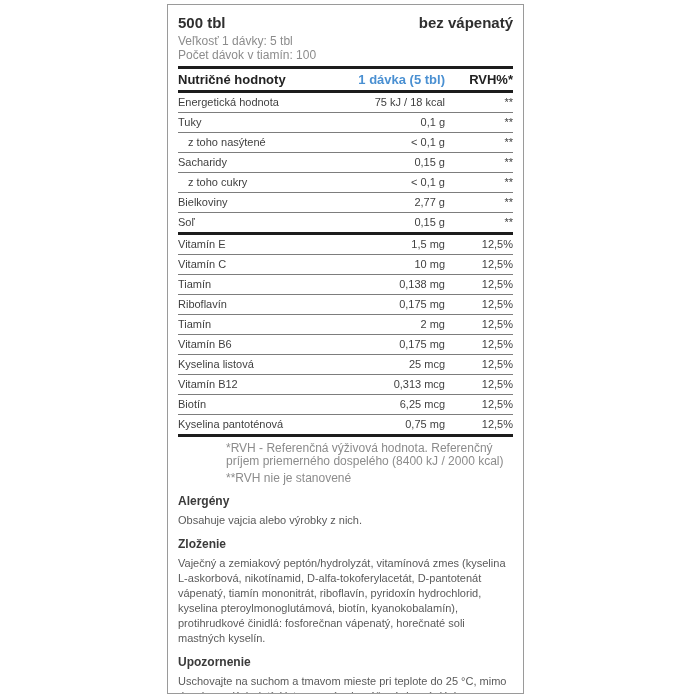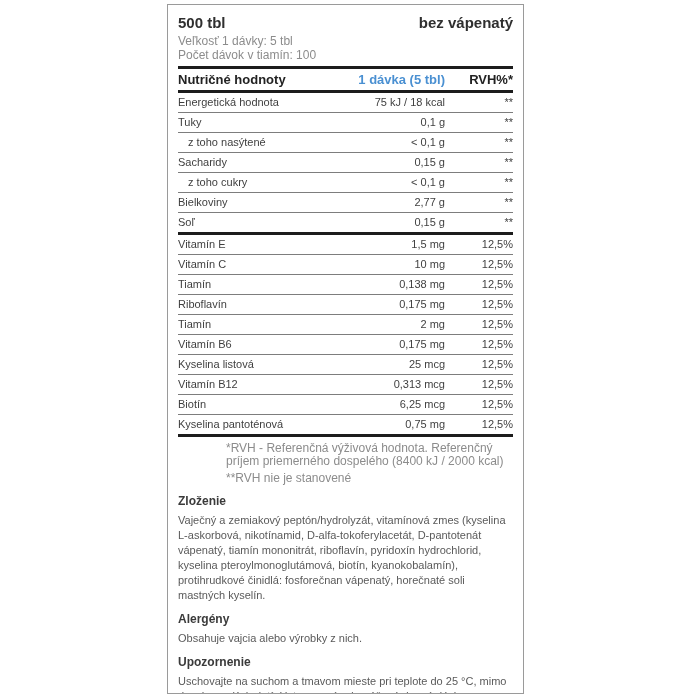--- a/index.html
+++ b/index.html
@@ -173,27 +173,27 @@
           </div>
         </div>
     </div>
 
     <div class="footnotes">
       <div class="footnote">*RVH - Referenčná výživová hodnota. Referenčný príjem priemerného dospelého (8400 kJ / 2000 kcal)</div>
       <div class="footnote">**RVH nie je stanovené</div>
     </div>
 
     <div>
+      <div class="section-heading">Alergény</div>
+      <div class="section-body">Obsahuje vajcia alebo výrobky z nich.</div>
+    </div>
+
+    <div>
       <div class="section-heading">Zloženie</div>
       <div class="section-body">Vaječný a zemiakový peptón/hydrolyzát, vitamínová zmes (kyselina L-askorbová, nikotínamid, D-alfa-tokoferylacetát, D-pantotenát vápenatý, tiamín mononitrát, riboflavín, pyridoxín hydrochlorid, kyselina pteroylmonoglutámová, biotín, kyanokobalamín), protihrudkové činidlá: fosforečnan vápenatý, horečnaté soli mastných kyselín.</div>
-    </div>
-
-    <div>
-      <div class="section-heading">Alergény</div>
-      <div class="section-body">Obsahuje vajcia alebo výrobky z nich.</div>
     </div>
 
     <div>
       <div class="section-heading">Upozornenie</div>
       <div class="section-body">Uschovajte na suchom a tmavom mieste pri teplote do 25 °C, mimo dosahu malých detí. Ustanovená odporúčaná denná dávka sa nesmie presiahnuť.</div>
     </div>
 
   </div>
 </div>
 

